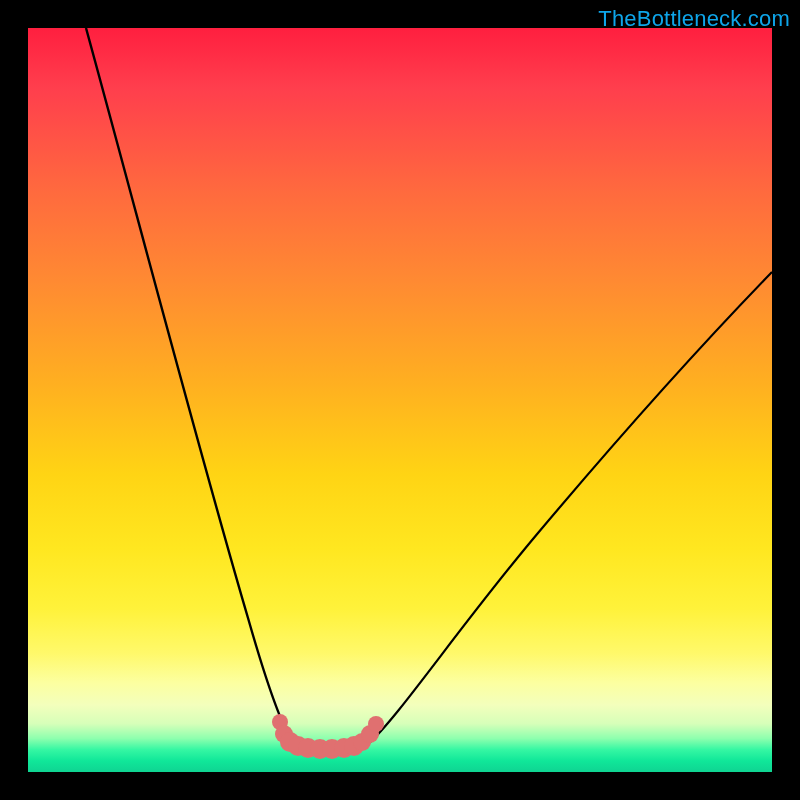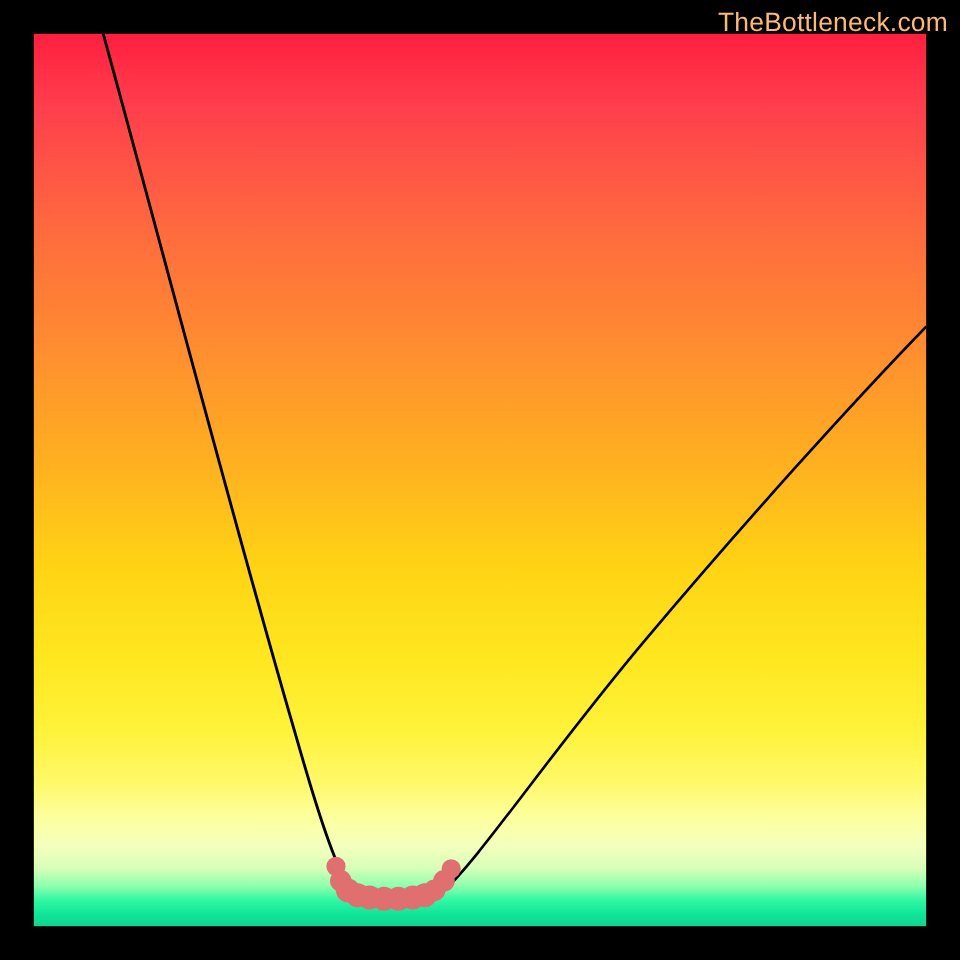--- a/index.html
+++ b/index.html
@@ -14,21 +14,21 @@
   .frame {
     position: relative;
     width: 800px;
     height: 800px;
     background: #000;
   }
   .watermark {
     position: absolute;
     top: 6px;
     right: 10px;
-    color: #fdba74;
+    color: #0ea5e9;
     font-size: 22px;
     font-weight: 400;
     letter-spacing: 0.2px;
     z-index: 10;
   }
   .plot {
     position: absolute;
     left: 28px;
     top: 28px;
     width: 744px;   

